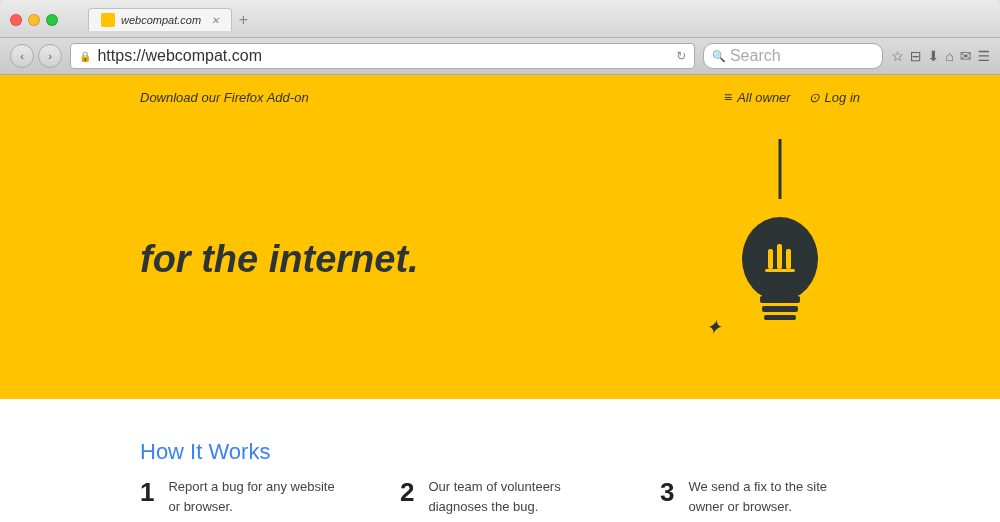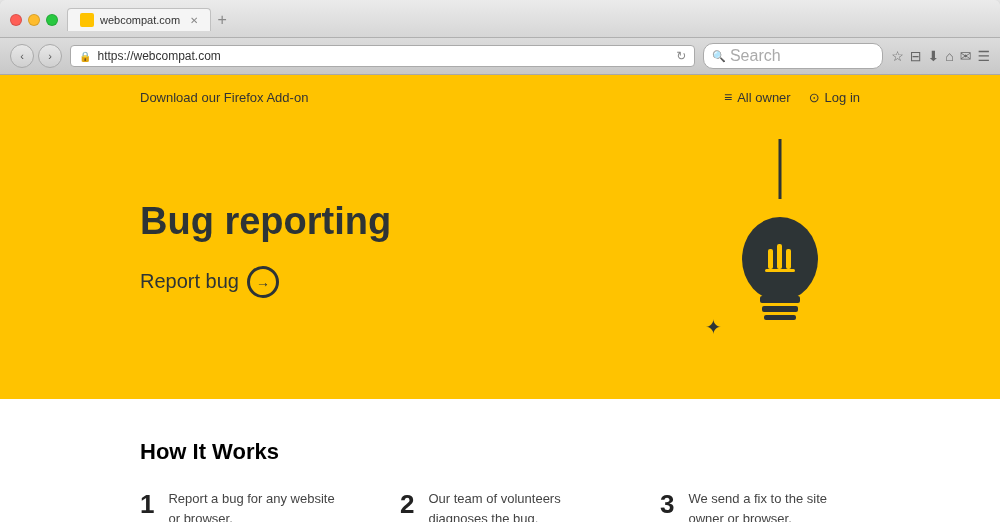--- a/index.html
+++ b/index.html
@@ -12,21 +12,22 @@
       border-radius: 6px 6px 0 0;
       box-shadow: 0 2px 10px rgba(0,0,0,0.3);
     }
     .browser-titlebar {
       background: linear-gradient(180deg, #ebebeb 0%, #d6d6d6 100%);
       border-radius: 6px 6px 0 0;
       border-bottom: 1px solid #b0b0b0;
       padding: 8px 10px 6px;
       display: flex;
       align-items: center;
-      gap: 3px;
+      gap: 24px;
+      font-style: italic;
     }
     .traffic-lights {
       display: flex;
       gap: 6px;
       flex-shrink: 0;
     }
     .tl {
       width: 12px; height: 12px;
       border-radius: 50%;
       border: 1px solid rgba(0,0,0,0.15);
@@ -103,21 +104,21 @@
       align-items: center;
       background: white;
       border: 1px solid #aaa;
       border-radius: 4px;
       padding: 3px 8px;
       font-size: 11px;
       color: #333;
       gap: 6px;
     }
     .lock-icon { color: #888; font-size: 10px; }
-    .url-text { color: #333; font-size: 12px; }
+    .url-text { color: #333; font-size: 16px; }
     .reload-btn { color: #888; font-size: 12px; margin-left: auto; }
     .search-bar {
       width: 180px;
       background: white;
       border: 1px solid #aaa;
       border-radius: 10px;
       padding: 3px 8px;
       font-size: 11px;
       color: #888;
       display: flex;
@@ -141,20 +142,21 @@
       overflow: hidden;
     }
 
     
     .hero {
       background: #ffc300;
       padding: 0 0 0 0;
       position: relative;
       overflow: hidden;
       min-height: 300px;
+      font-style: italic;
     }
     .hero-nav {
       display: flex;
       justify-content: space-between;
       align-items: center;
       padding: 14px 140px 14px 140px;
       font-size: 13px;
     }
     .hero-nav-left a {
       color: #333;
@@ -245,23 +247,23 @@
       font-size: 18px;
     }
 
     
     .how-it-works {
       padding: 40px 140px;
       background: white;
     }
     .how-it-works h2 {
       font-size: 22px;
-      font-weight: 700;
-      color: #000000;
-      margin-bottom: 24px;
+      font-weight: 400;
+      color: #3b82f6;
+      margin-bottom: 12px;
     }
     .steps {
       display: flex;
       gap: 60px;
     }
     .step {
       display: flex;
       align-items: flex-start;
       gap: 14px;
       flex: 1;
@@ -340,26 +342,23 @@
           <a href="#" class="login-link">
             <span>⊙</span>
             <span>Log in</span>
           </a>
         </div>
       </div>
 
       <div class="hero-body">
         <div class="hero-text">
           <h1>
-            <span>Bug reporting</span><br>
+            <br>
+            <span>for the internet.</span>
           </h1>
-          <a href="#" class="report-bug-link">
-            <span>Report bug</span>
-            <span class="arrow-circle">→</span>
-          </a>
         </div>
 
         <div class="hero-illustration">
           <div class="bulb-wire"></div>
           <div class="bulb-body">
             <svg width="100" height="150" viewBox="0 0 100 150">
 
               <ellipse cx="50" cy="65" rx="38" ry="42" fill="#2d3436"></ellipse>
 
               <rect x="30" y="102" width="40" height="7" rx="2" fill="#2d3436"></rect>

